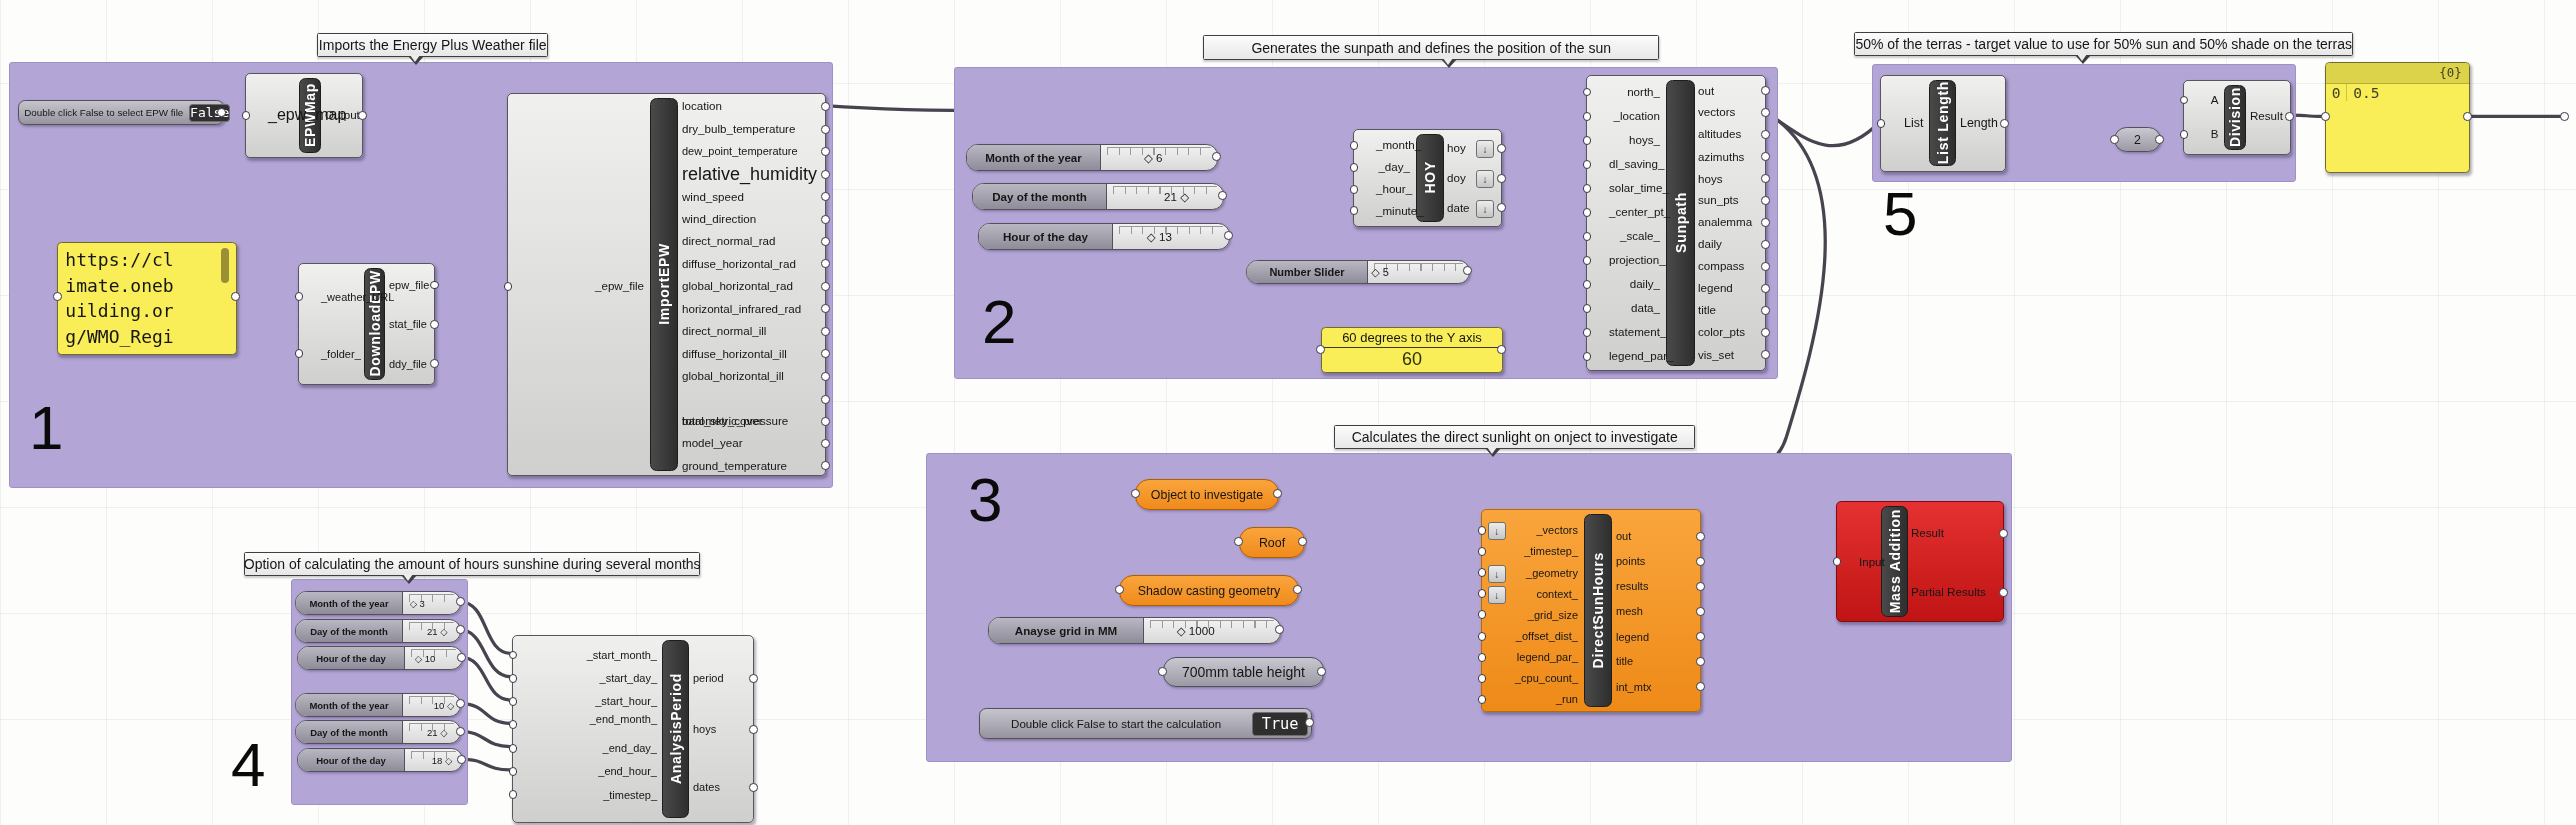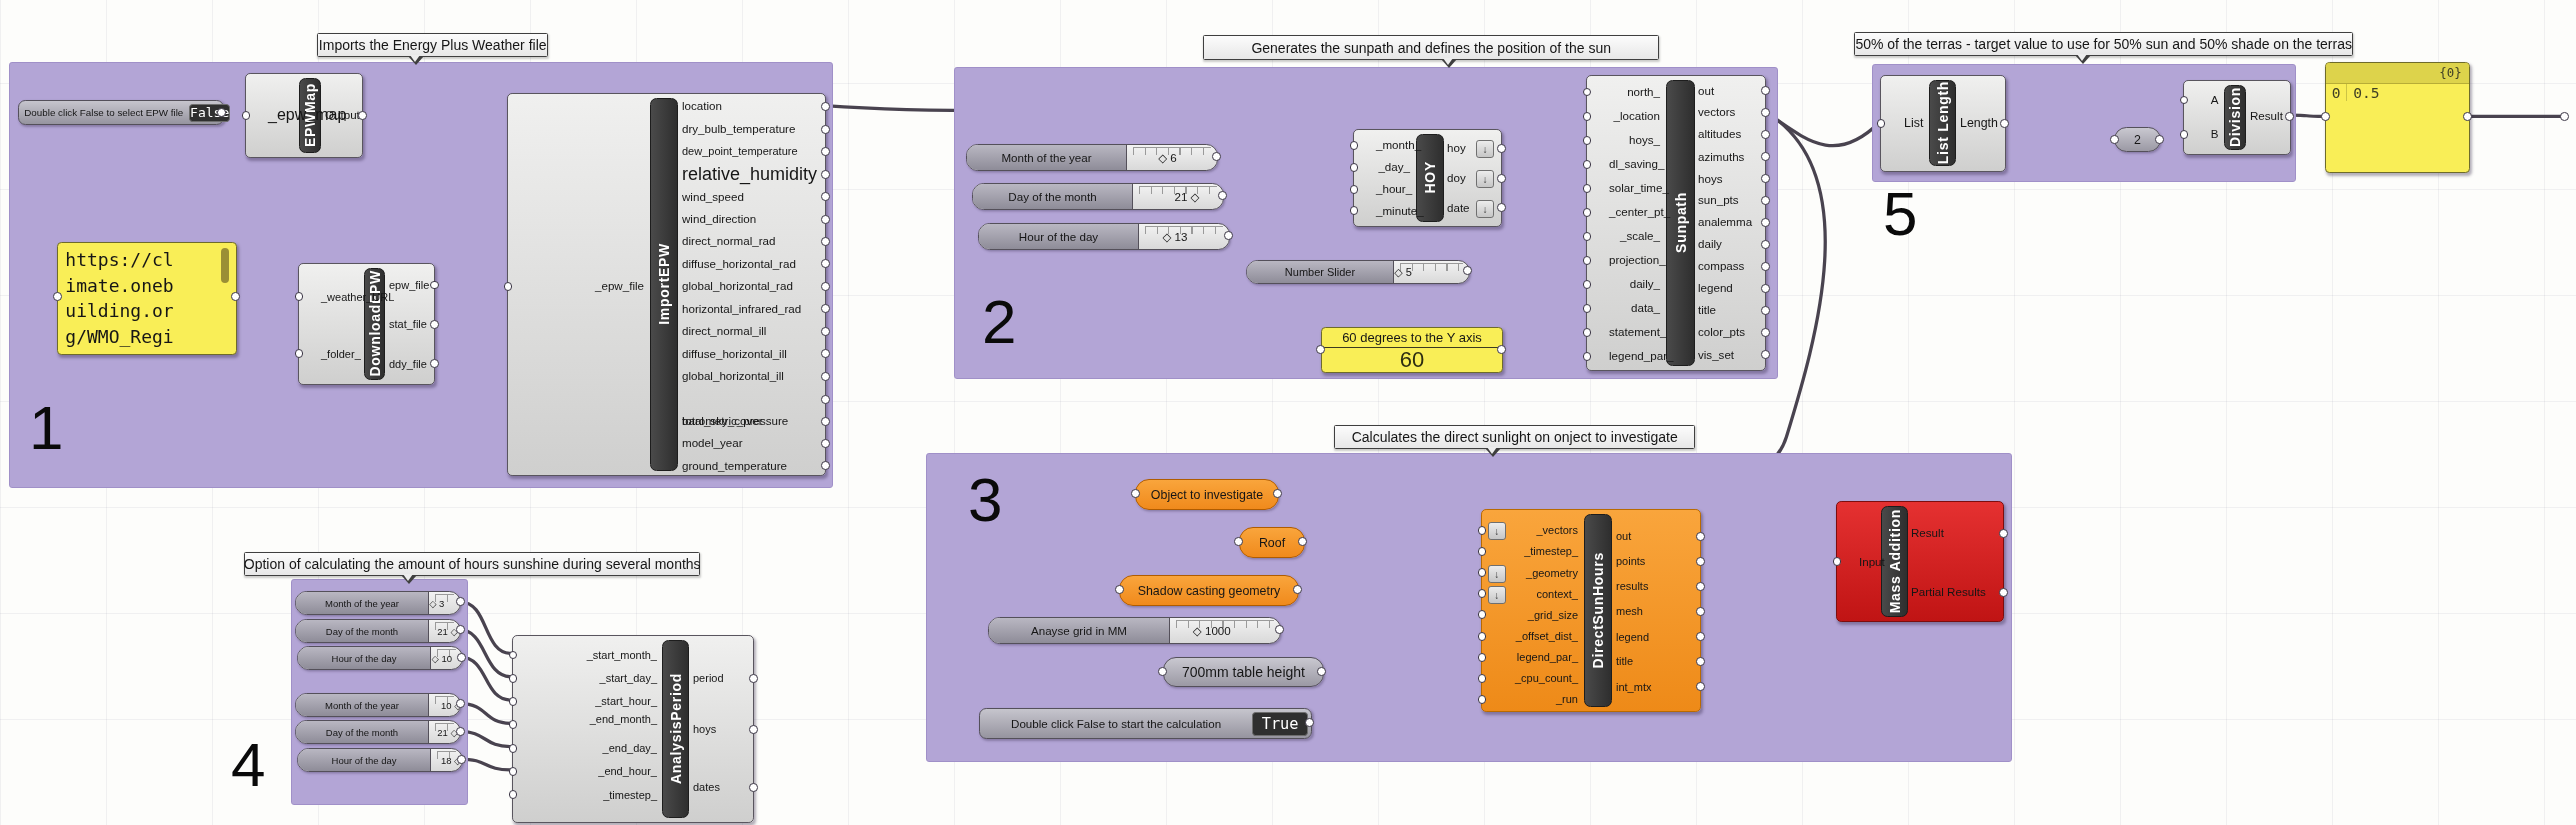--- a/index.html
+++ b/index.html
@@ -32,21 +32,21 @@
   .rowlab{position:absolute;height:16px;line-height:16px;white-space:nowrap;}
   .rowlab.in{text-align:right;}
   .port{position:absolute;width:8.7px;height:8.7px;border-radius:50%;background:#fff;
     border:1.8px solid #3a3544;box-sizing:border-box;z-index:4;}
   .arrowbtn{position:absolute;width:16px;height:16px;border:1.1px solid #6f6f6f;border-radius:2.9px;
     background:linear-gradient(#ececec,#c6c6c6);display:flex;align-items:center;justify-content:center;
     font-size:10.2px;font-weight:bold;color:#3c3c3c;}
   .slider{position:absolute;display:flex;border:1.5px solid #54505a;border-radius:11.6px;overflow:hidden;
     background:linear-gradient(#f3f3f3,#d9d9d9);box-shadow:1.1px 1.5px 2.2px rgba(40,30,60,.3);}
   .slider .lab{background:linear-gradient(#b9b7c2,#8e8c98);border-right:1.5px solid #54505a;
-    display:flex;align-items:center;justify-content:center;white-space:nowrap;padding:0 25px;}
+    display:flex;align-items:center;justify-content:center;white-space:nowrap;padding:0 12px;font-weight:bold;}
   .slider .track{position:relative;flex:1;}
   .slider .ticks{position:absolute;left:5.8px;right:5.8px;top:2.2px;height:6.5px;
     background:repeating-linear-gradient(90deg,#9a9a9a 0 1.1px,transparent 1.1px 11.6px);
     border-top:1.1px solid #9a9a9a;}
   .slider .val{position:absolute;top:50%;transform:translate(-50%,-50%);white-space:nowrap;font-weight:500;}
   .toggle{position:absolute;display:flex;align-items:center;border:1.5px solid #54505a;border-radius:7.3px;
     background:linear-gradient(#c6c5cd,#96949f);box-shadow:1.1px 1.5px 2.2px rgba(40,30,60,.3);}
   .toggle .tlab{flex:1;text-align:center;white-space:nowrap;padding:0 5.8px;}
   .toggle .tval{background:#2f2f2f;border:1.5px solid #6e6e6e;border-radius:3.6px;color:#fff;
     font-family:"DejaVu Sans Mono",monospace;display:flex;align-items:center;justify-content:center;margin-right:2.9px;}
@@ -469,21 +469,21 @@
         <div class="mono" style="padding: 4.4px 7.3px; font-size: 18px; line-height: 1.42; white-space: pre;">https://cl
 imate.oneb
 uilding.or
 g/WMO_Regi</div>
         <div class="scrollnub" style="left: 163px; top: 5.1px; width: 8px; height: 35px;"></div>
       </div>
       <div class="port" style="left: 53px; top: 292px;"></div>
       <div class="port" style="left: 231px; top: 292px;"></div>
       <div class="ypanel" style="left: 1321px; top: 327px; width: 180px; height: 44px;">
         <div style="font-size: 13px; text-align: center; height: 19px; line-height: 19px; border-bottom: 1.5px solid rgb(60, 58, 32);">60 degrees to the Y axis</div>
-        <div style="font-size: 22px; text-align: center; line-height: 23px; color: rgb(46, 46, 18);">60</div>
+        <div style="font-size: 18px; text-align: center; line-height: 23px; color: rgb(46, 46, 18);">60</div>
       </div>
       <div class="port" style="left: 1316px; top: 345px;"></div>
       <div class="port" style="left: 1497px; top: 345px;"></div>
       <div class="ypanel" style="left: 2325px; top: 62px; width: 143px; height: 109px;">
         <div class="mono" style="background: rgb(221, 211, 75); height: 20.4px; line-height: 20.4px; text-align: right; padding: 0px 7.3px; font-size: 12.4px; color: rgb(63, 63, 37); border-bottom: 0.7px solid rgb(183, 173, 54);">{0}</div>
         <div class="mono" style="display: flex; font-size: 14.6px; color: rgb(63, 63, 37);">
           <div style="width: 20.4px; text-align: center; border-right: 1.5px solid rgb(204, 196, 69);">0</div>
           <div style="padding-left: 5.8px;">0.5</div>
         </div>
       </div>

